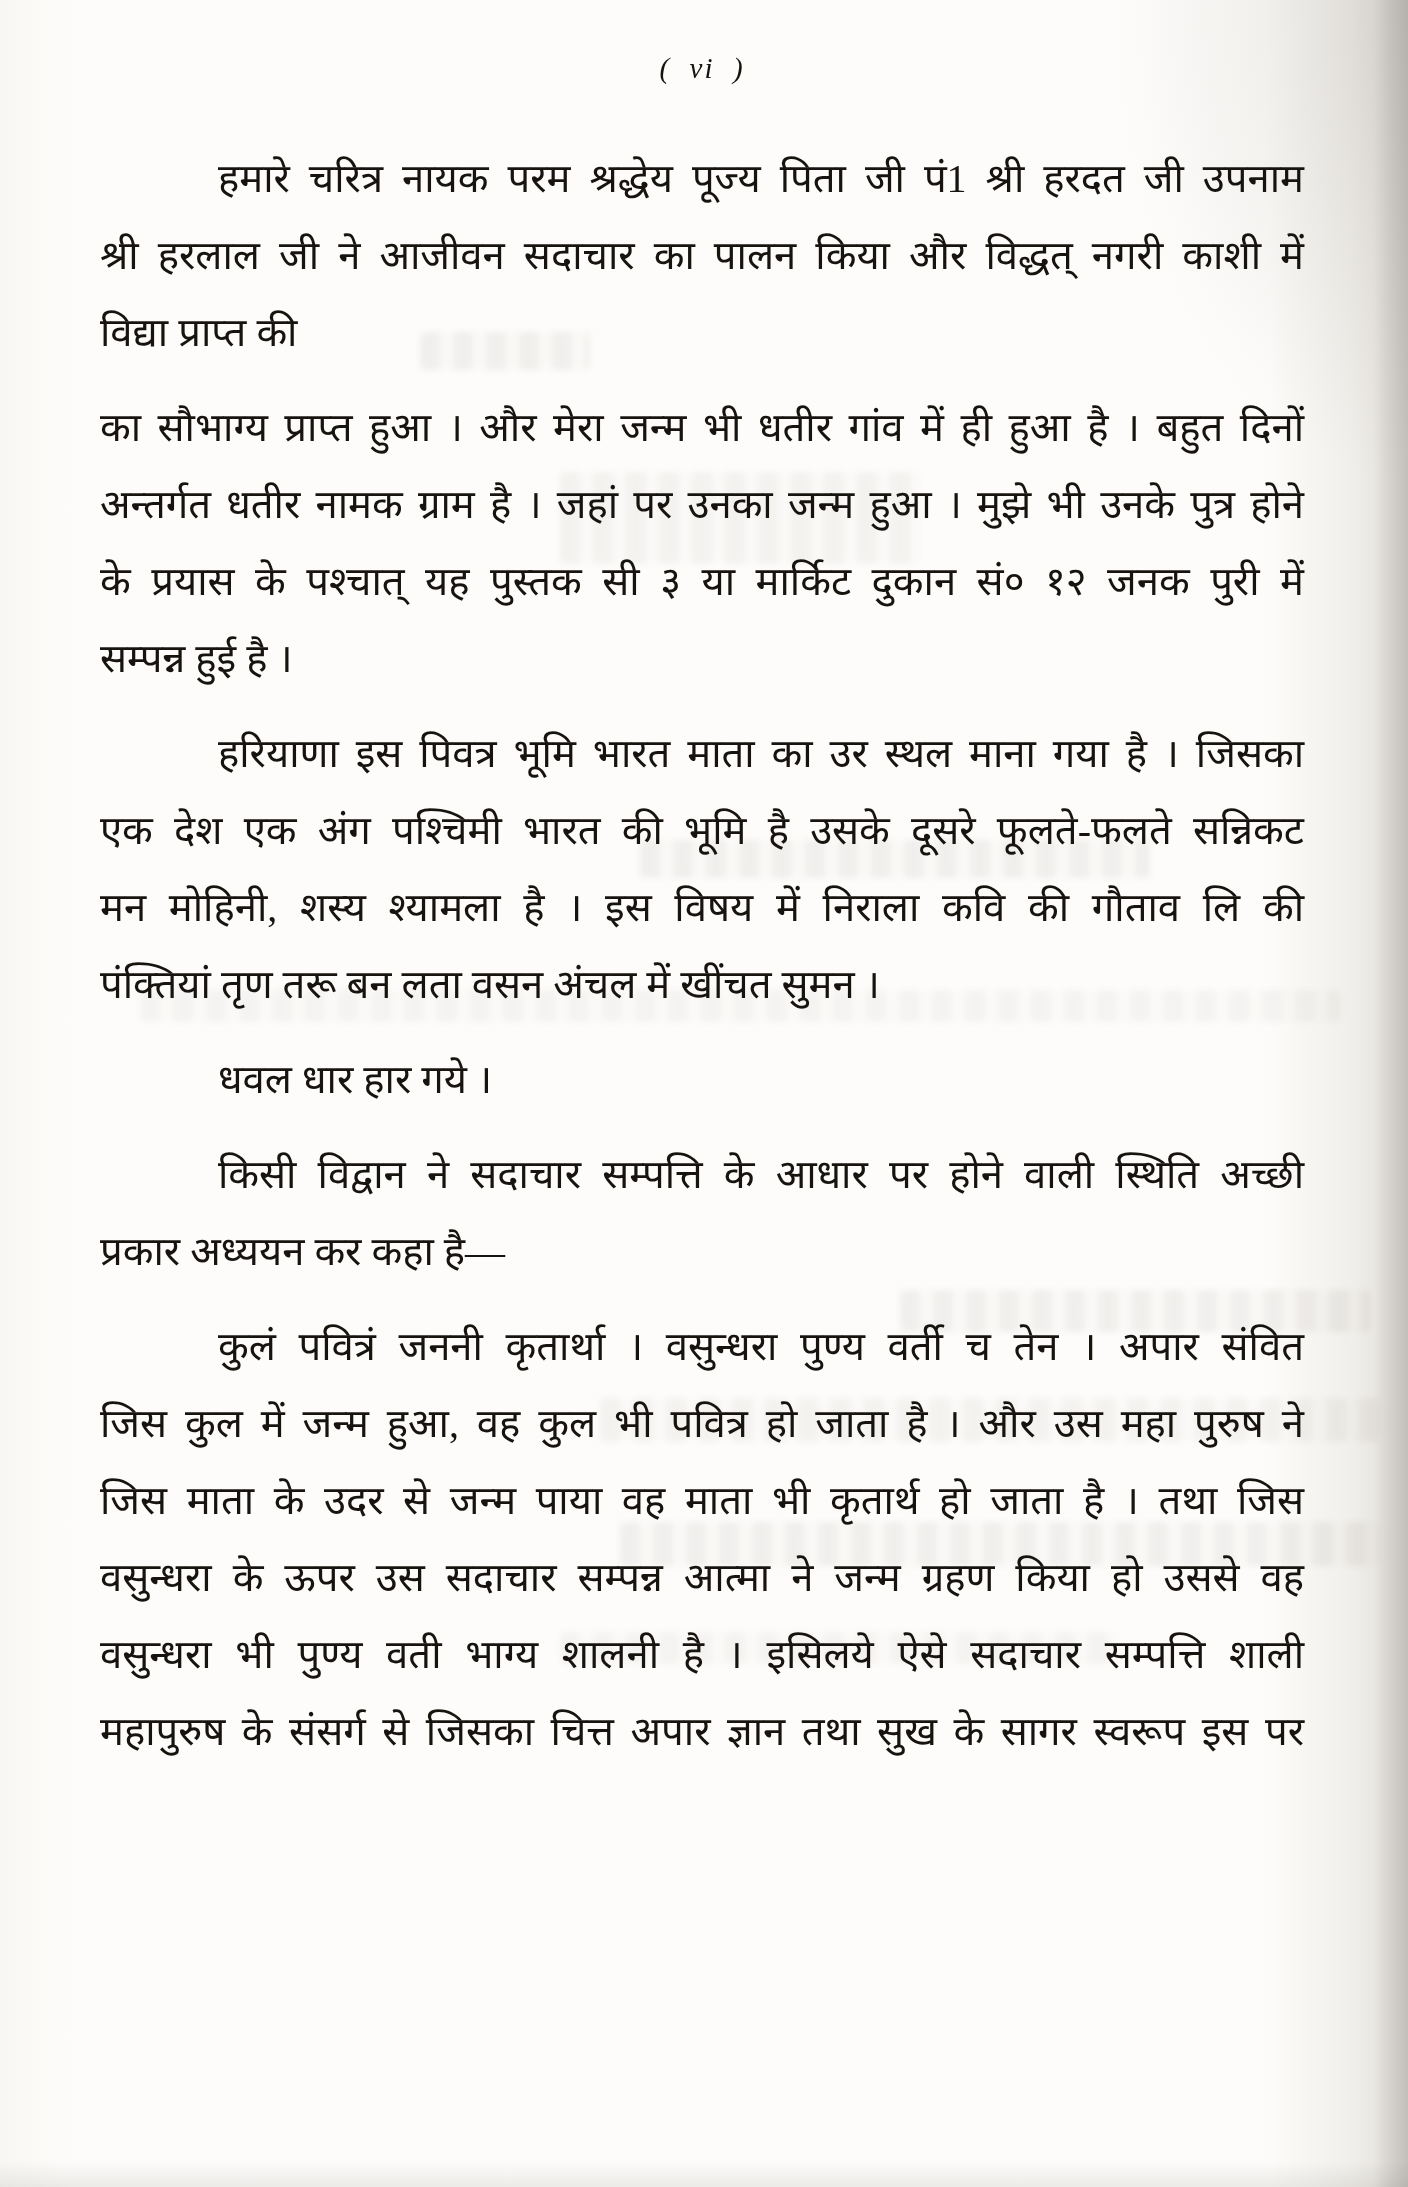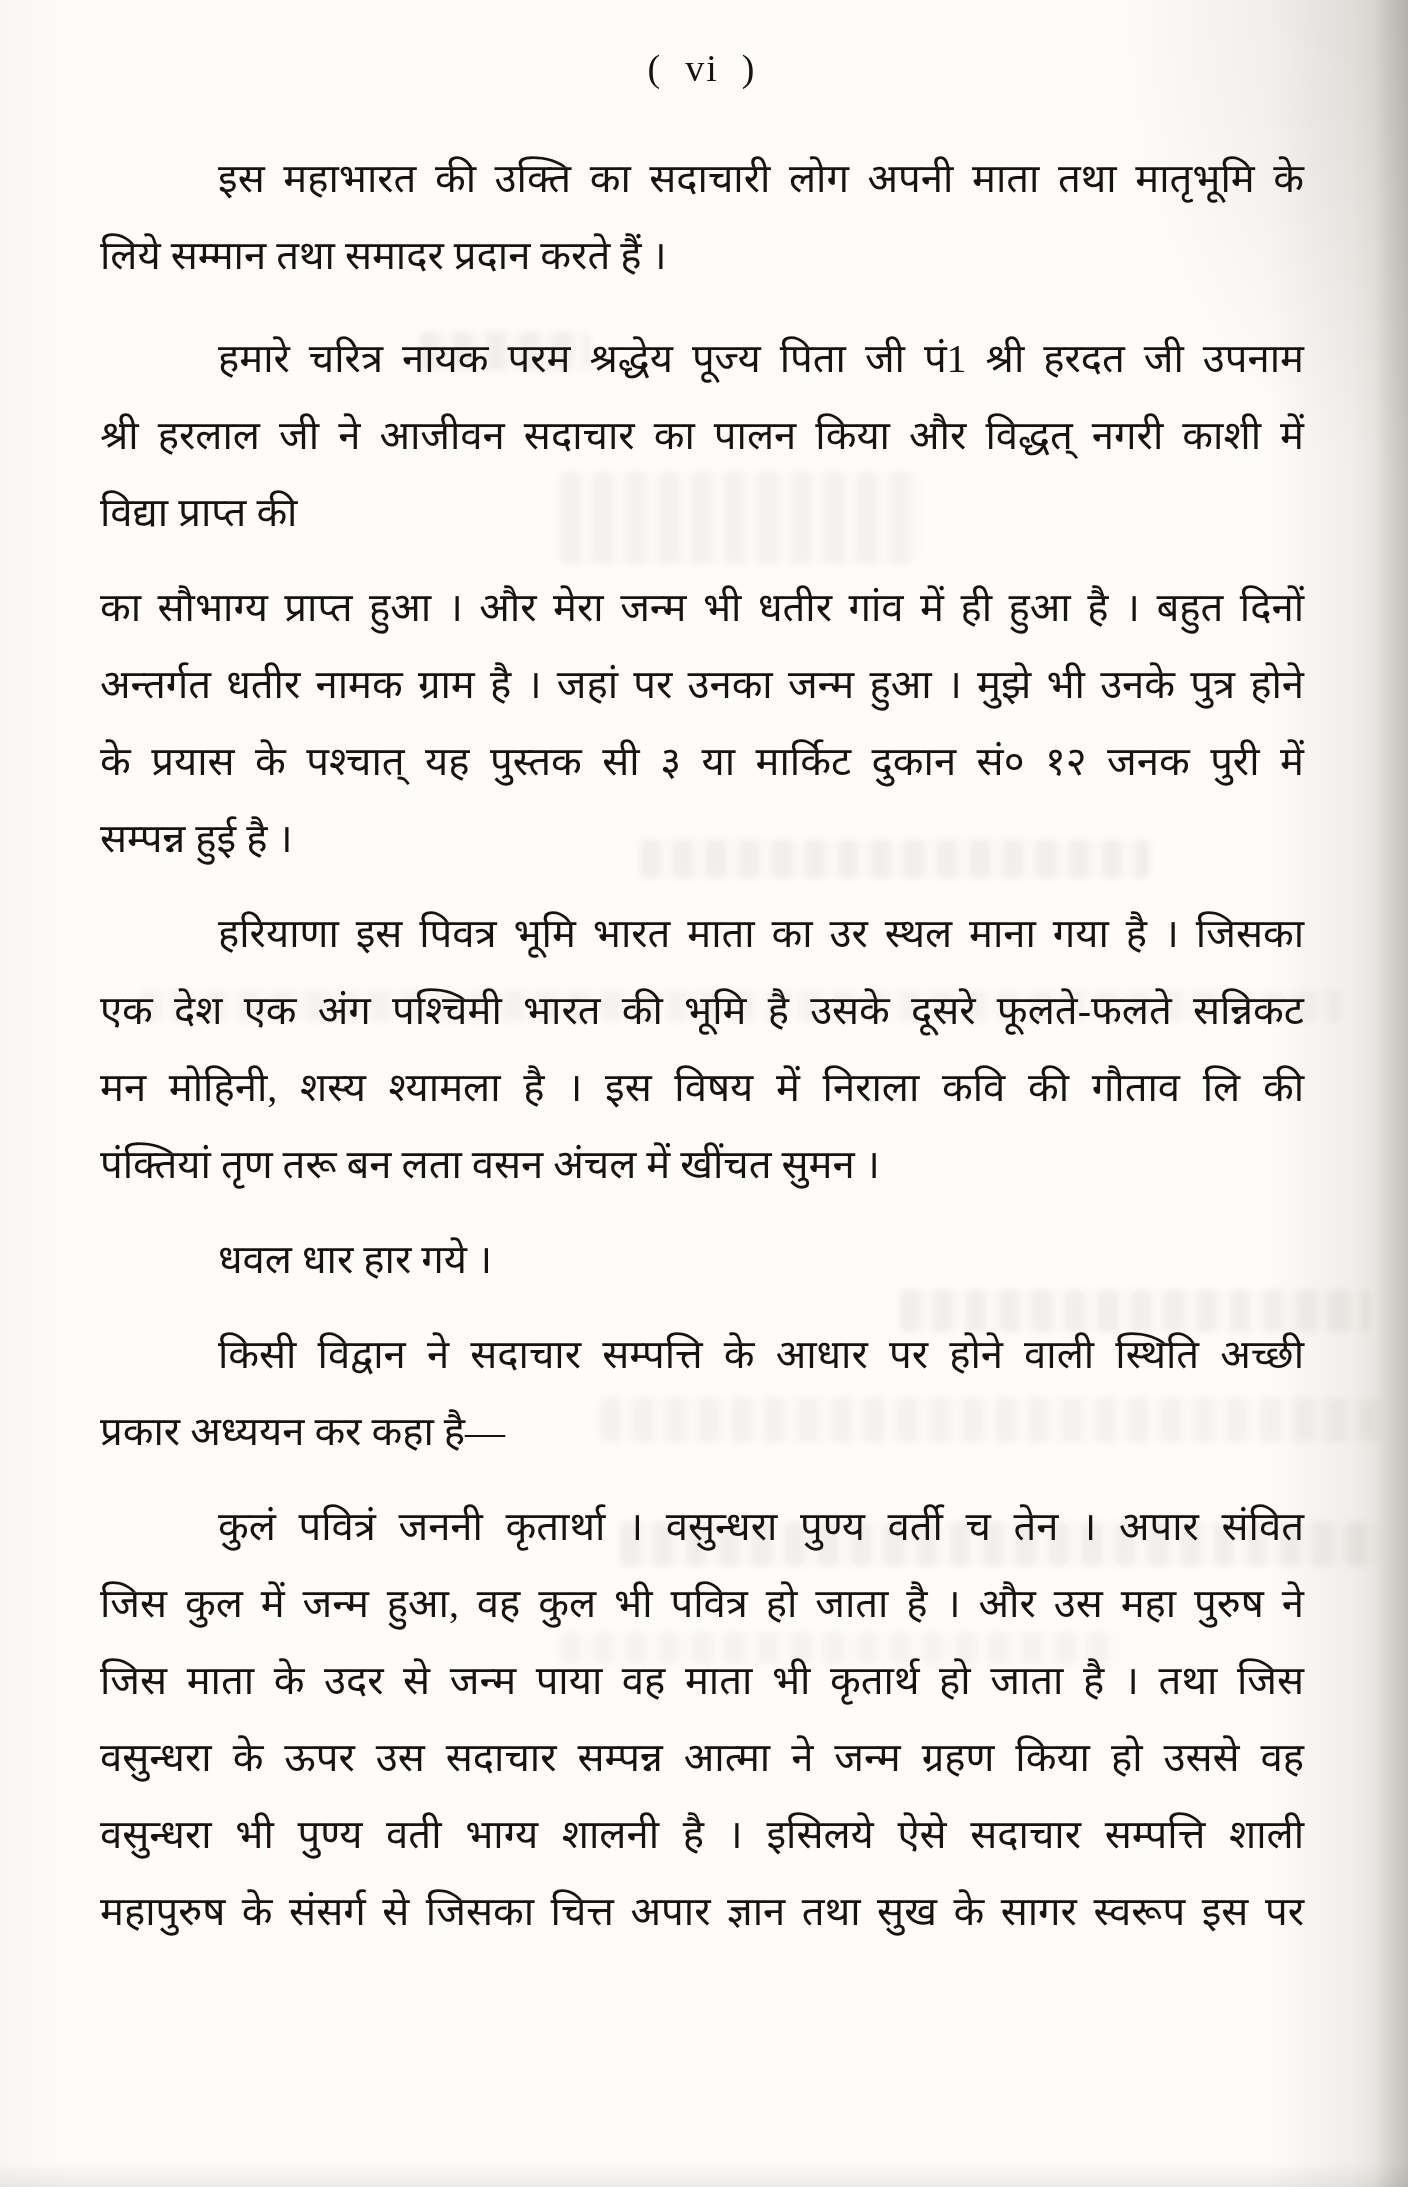--- a/index.html
+++ b/index.html
@@ -24,21 +24,22 @@
   }
   .edge-bottom {
     position: absolute; left: 0; right: 0; bottom: 0; height: 26px;
     background: linear-gradient(0deg, rgba(90,85,78,0.10) 0%, rgba(90,85,78,0) 100%);
     pointer-events: none;
   }
   .content { position: absolute; left: 100px; right: 104px; top: 0; }
   .pagenum {
     margin-top: 40px; margin-bottom: 44px;
     text-align: center;
-    font-size: 38px; line-height: 56px;
+    font-style: italic;
+    font-size: 29px; line-height: 56px;
     letter-spacing: 2px;
     white-space: pre;
   }
   .para { margin: 0; }
   .para + .para { margin-top: 18px; }
   .para.gap-lg { margin-top: 26px; }
   .line {
     font-size: 40px;
     line-height: 77px;
     height: 77px;
@@ -80,24 +81,20 @@
   <div class="ghost g4"></div>
   <div class="ghost g5"></div>
   <div class="ghost g6"></div>
   <div class="ghost g7"></div>
   <div class="ghost g8"></div>
 
   <div class="content">
 
     <div class="pagenum">(  vi  )</div>
 
-    <div class="para">
-      <div class="line j ind">इस महाभारत की उक्ति का सदाचारी लोग अपनी माता तथा मातृभूमि के</div>
-      <div class="line">लिये सम्मान तथा समादर प्रदान करते हैं ।</div>
-    </div>
 
     <div class="para gap-lg">
       <div class="line j ind">हमारे चरित्र नायक परम श्रद्धेय पूज्य पिता जी पं1 श्री हरदत जी उपनाम</div>
       <div class="line j">श्री हरलाल जी ने आजीवन सदाचार का पालन किया और विद्धत् नगरी काशी में</div>
       <div class="line">विद्या प्राप्त की</div>
     </div>
 
     <div class="para">
       <div class="line j">का सौभाग्य प्राप्त हुआ । और मेरा जन्म भी धतीर गांव में ही हुआ है । बहुत दिनों</div>
       <div class="line j">अन्तर्गत धतीर नामक ग्राम है । जहां पर उनका जन्म हुआ । मुझे भी उनके पुत्र होने</div>

